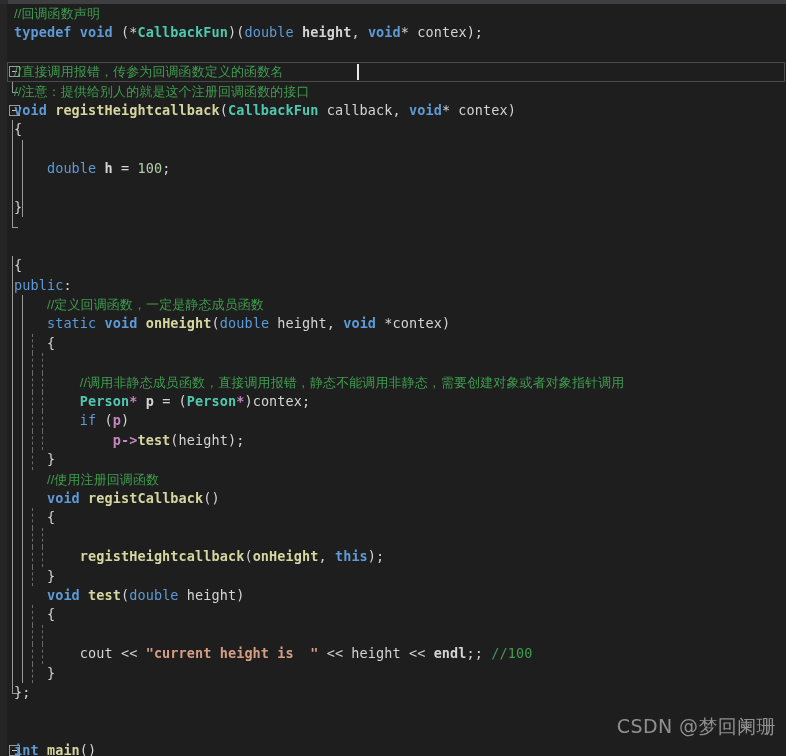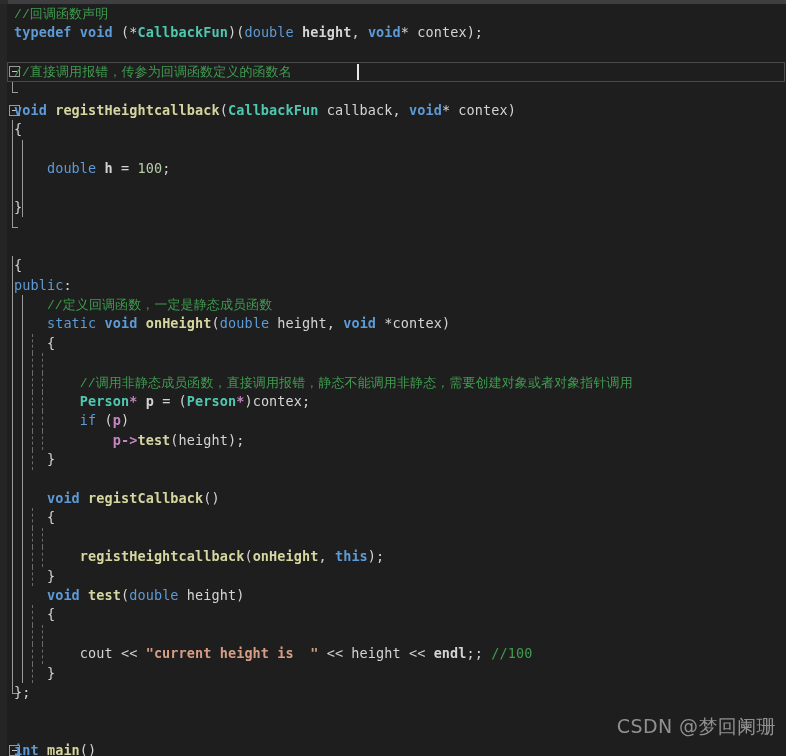--- a/index.html
+++ b/index.html
@@ -158,21 +158,21 @@
   .t-comment  { color: #3f9c4f; }
   .t-keyword  { color: #5d9ad6; }
   .t-type     { color: #4ec9b0; }
   .t-plain    { color: #d4d4d4; }
   .t-func     { color: #d6d6a0; }
   .t-num      { color: #b5cea8; }
   .t-string   { color: #d69d85; }
   .t-macro    { color: #c586c0; }
   .t-bold     { font-weight: bold; }
 
-  .cjk { font-family: Liberation Mono, monospace; font-size: 13px; text-align: right; }
+  .cjk { font-family: Liberation Sans, sans-serif; font-size: 13px; text-align: right; }
 
   
   .watermark {
     position: absolute;
     right: 10px;
     bottom: 16px;
     color: #9a9a9a;
     font-family: "DejaVu Sans", "Liberation Sans", sans-serif;
     font-size: 19px;
     letter-spacing: 0.4px;
@@ -186,40 +186,40 @@
 
   <div class="top-strip"></div>
   <div class="top-strip-left"></div>
   <div class="indicator-margin"></div>
 
   <div class="code-area" id="code-area">
       <div class="line" style="top: 0px; position: absolute; left: 0px; width: 786px;"><div class="gutter"></div><div class="code"><span class="t-comment cjk">//回调函数声明</span></div></div>
       <div class="line" style="top: 19.4px; position: absolute; left: 0px; width: 786px;"><div class="gutter"></div><div class="code"><span class="t-keyword t-bold">typedef</span><span class="t-plain"> </span><span class="t-keyword t-bold">void</span><span class="t-plain"> (*</span><span class="t-type t-bold">CallbackFun</span><span class="t-plain">)(</span><span class="t-keyword">double</span><span class="t-plain"> </span><span class="t-plain t-bold">height</span><span class="t-plain">, </span><span class="t-keyword t-bold">void</span><span class="t-plain">* </span><span class="t-plain">contex</span><span class="t-plain">);</span></div></div>
       <div class="line" style="top: 38.8px; position: absolute; left: 0px; width: 786px;"><div class="gutter"></div><div class="code"></div></div>
       <div class="line" style="top: 58.2px; position: absolute; left: 0px; width: 786px;"><div class="current-line"></div><div class="gutter"><div class="fold-box"></div></div><div class="code"><span class="t-comment cjk">//直接调用报错，传参为回调函数定义的函数名</span></div><div class="caret" style="left: 357px;"></div></div>
-      <div class="line" style="top: 77.6px; position: absolute; left: 0px; width: 786px;"><div class="gutter"></div><div class="vline foot" style="left: 12px;"></div></div>
+      <div class="line" style="top: 77.6px; position: absolute; left: 0px; width: 786px;"><div class="gutter"></div><div class="vline foot" style="left: 12px;"></div><div class="code"><span class="t-comment cjk">//注意：提供给别人的就是这个注册回调函数的接口</span></div></div>
       <div class="line" style="top: 97px; position: absolute; left: 0px; width: 786px;"><div class="gutter"><div class="fold-box"></div></div><div class="code"><span class="t-keyword t-bold">void</span><span class="t-plain"> </span><span class="t-func t-bold">registHeightcallback</span><span class="t-plain">(</span><span class="t-type t-bold">CallbackFun</span><span class="t-plain"> callback, </span><span class="t-keyword t-bold">void</span><span class="t-plain">* contex)</span></div></div>
       <div class="line" style="top: 116.4px; position: absolute; left: 0px; width: 786px;"><div class="gutter"></div><div class="vline" style="left: 12px;"></div><div class="code"><span class="t-plain">{</span></div></div>
       <div class="line" style="top: 135.8px; position: absolute; left: 0px; width: 786px;"><div class="gutter"></div><div class="vline" style="left: 12px;"></div><div class="vline" style="left: 22px;"></div><div class="code"></div></div>
       <div class="line" style="top: 155.2px; position: absolute; left: 0px; width: 786px;"><div class="gutter"></div><div class="vline" style="left: 12px;"></div><div class="vline" style="left: 22px;"></div><div class="code"><span class="t-plain">    </span><span class="t-keyword">double</span><span class="t-plain"> </span><span class="t-plain t-bold">h</span><span class="t-plain"> = </span><span class="t-num">100</span><span class="t-plain">;</span></div></div>
       <div class="line" style="top: 174.6px; position: absolute; left: 0px; width: 786px;"><div class="gutter"></div><div class="vline" style="left: 12px;"></div><div class="vline" style="left: 22px;"></div></div>
       <div class="line" style="top: 194px; position: absolute; left: 0px; width: 786px;"><div class="gutter"></div><div class="vline" style="left: 12px;"></div><div class="vline" style="left: 22px;"></div><div class="code"><span class="t-plain">}</span></div></div>
       <div class="line" style="top: 213.4px; position: absolute; left: 0px; width: 786px;"><div class="gutter"></div><div class="vline foot" style="left: 12px;"></div><div class="code"></div></div>
       <div class="line" style="top: 252.2px; position: absolute; left: 0px; width: 786px;"><div class="gutter"></div><div class="vline" style="left: 12px;"></div><div class="code"><span class="t-plain">{</span></div></div>
       <div class="line" style="top: 271.6px; position: absolute; left: 0px; width: 786px;"><div class="gutter"></div><div class="vline" style="left: 12px;"></div><div class="code"><span class="t-keyword">public</span><span class="t-plain">:</span></div></div>
       <div class="line" style="top: 291px; position: absolute; left: 0px; width: 786px;"><div class="gutter"></div><div class="vline" style="left: 12px;"></div><div class="vline" style="left: 22px;"></div><div class="code"><span class="t-plain">    </span><span class="t-comment cjk">//定义回调函数，一定是静态成员函数</span></div></div>
       <div class="line" style="top: 310.4px; position: absolute; left: 0px; width: 786px;"><div class="gutter"></div><div class="vline" style="left: 12px;"></div><div class="vline" style="left: 22px;"></div><div class="code"><span class="t-plain">    </span><span class="t-keyword">static</span><span class="t-plain"> </span><span class="t-keyword t-bold">void</span><span class="t-plain"> </span><span class="t-func t-bold">onHeight</span><span class="t-plain">(</span><span class="t-keyword">double</span><span class="t-plain"> height, </span><span class="t-keyword t-bold">void</span><span class="t-plain"> *contex)</span></div></div>
       <div class="line" style="top: 329.8px; position: absolute; left: 0px; width: 786px;"><div class="gutter"></div><div class="vline" style="left: 12px;"></div><div class="dguide" style="left: 32px;"></div><div class="vline" style="left: 22px;"></div><div class="code"><span class="t-plain">    {</span></div></div>
       <div class="line" style="top: 349.2px; position: absolute; left: 0px; width: 786px;"><div class="gutter"></div><div class="vline" style="left: 12px;"></div><div class="dguide" style="left: 32px;"></div><div class="dguide" style="left: 42px;"></div><div class="vline" style="left: 22px;"></div><div class="code"></div></div>
       <div class="line" style="top: 368.6px; position: absolute; left: 0px; width: 786px;"><div class="gutter"></div><div class="vline" style="left: 12px;"></div><div class="dguide" style="left: 32px;"></div><div class="dguide" style="left: 42px;"></div><div class="vline" style="left: 22px;"></div><div class="code"><span class="t-plain">        </span><span class="t-comment cjk">//调用非静态成员函数，直接调用报错，静态不能调用非静态，需要创建对象或者对象指针调用</span></div></div>
       <div class="line" style="top: 388px; position: absolute; left: 0px; width: 786px;"><div class="gutter"></div><div class="vline" style="left: 12px;"></div><div class="dguide" style="left: 32px;"></div><div class="dguide" style="left: 42px;"></div><div class="vline" style="left: 22px;"></div><div class="code"><span class="t-plain">        </span><span class="t-type t-bold">Person</span><span class="t-macro t-bold">*</span><span class="t-plain"> </span><span class="t-plain t-bold">p</span><span class="t-plain"> = (</span><span class="t-type t-bold">Person</span><span class="t-macro t-bold">*</span><span class="t-plain">)contex;</span></div></div>
       <div class="line" style="top: 407.4px; position: absolute; left: 0px; width: 786px;"><div class="gutter"></div><div class="vline" style="left: 12px;"></div><div class="dguide" style="left: 32px;"></div><div class="dguide" style="left: 42px;"></div><div class="vline" style="left: 22px;"></div><div class="code"><span class="t-plain">        </span><span class="t-keyword">if</span><span class="t-plain"> (</span><span class="t-macro t-bold">p</span><span class="t-plain">)</span></div></div>
       <div class="line" style="top: 426.8px; position: absolute; left: 0px; width: 786px;"><div class="gutter"></div><div class="vline" style="left: 12px;"></div><div class="dguide" style="left: 32px;"></div><div class="dguide" style="left: 42px;"></div><div class="vline" style="left: 22px;"></div><div class="code"><span class="t-plain">            </span><span class="t-macro t-bold">p-&gt;</span><span class="t-func t-bold">test</span><span class="t-plain">(height);</span></div></div>
       <div class="line" style="top: 446.2px; position: absolute; left: 0px; width: 786px;"><div class="gutter"></div><div class="vline" style="left: 12px;"></div><div class="dguide" style="left: 32px;"></div><div class="vline" style="left: 22px;"></div><div class="code"><span class="t-plain">    }</span></div></div>
-      <div class="line" style="top: 465.6px; position: absolute; left: 0px; width: 786px;"><div class="gutter"></div><div class="vline" style="left: 12px;"></div><div class="vline" style="left: 22px;"></div></div>
+      <div class="line" style="top: 465.6px; position: absolute; left: 0px; width: 786px;"><div class="gutter"></div><div class="vline" style="left: 12px;"></div><div class="vline" style="left: 22px;"></div><div class="code"><span class="t-plain">    </span><span class="t-comment cjk">//使用注册回调函数</span></div></div>
       <div class="line" style="top: 485px; position: absolute; left: 0px; width: 786px;"><div class="gutter"></div><div class="vline" style="left: 12px;"></div><div class="vline" style="left: 22px;"></div><div class="code"><span class="t-plain">    </span><span class="t-keyword t-bold">void</span><span class="t-plain"> </span><span class="t-func t-bold">registCallback</span><span class="t-plain">()</span></div></div>
       <div class="line" style="top: 504.4px; position: absolute; left: 0px; width: 786px;"><div class="gutter"></div><div class="vline" style="left: 12px;"></div><div class="dguide" style="left: 32px;"></div><div class="vline" style="left: 22px;"></div><div class="code"><span class="t-plain">    {</span></div></div>
       <div class="line" style="top: 523.8px; position: absolute; left: 0px; width: 786px;"><div class="gutter"></div><div class="vline" style="left: 12px;"></div><div class="dguide" style="left: 32px;"></div><div class="dguide" style="left: 42px;"></div><div class="vline" style="left: 22px;"></div><div class="code"></div></div>
       <div class="line" style="top: 543.2px; position: absolute; left: 0px; width: 786px;"><div class="gutter"></div><div class="vline" style="left: 12px;"></div><div class="dguide" style="left: 32px;"></div><div class="dguide" style="left: 42px;"></div><div class="vline" style="left: 22px;"></div><div class="code"><span class="t-plain">        </span><span class="t-func t-bold">registHeightcallback</span><span class="t-plain">(</span><span class="t-func t-bold">onHeight</span><span class="t-plain">, </span><span class="t-keyword t-bold">this</span><span class="t-plain">);</span></div></div>
       <div class="line" style="top: 562.6px; position: absolute; left: 0px; width: 786px;"><div class="gutter"></div><div class="vline" style="left: 12px;"></div><div class="dguide" style="left: 32px;"></div><div class="vline" style="left: 22px;"></div><div class="code"><span class="t-plain">    }</span></div></div>
       <div class="line" style="top: 582px; position: absolute; left: 0px; width: 786px;"><div class="gutter"></div><div class="vline" style="left: 12px;"></div><div class="vline" style="left: 22px;"></div><div class="code"><span class="t-plain">    </span><span class="t-keyword t-bold">void</span><span class="t-plain"> </span><span class="t-func t-bold">test</span><span class="t-plain">(</span><span class="t-keyword">double</span><span class="t-plain"> height)</span></div></div>
       <div class="line" style="top: 601.4px; position: absolute; left: 0px; width: 786px;"><div class="gutter"></div><div class="vline" style="left: 12px;"></div><div class="dguide" style="left: 32px;"></div><div class="vline" style="left: 22px;"></div><div class="code"><span class="t-plain">    {</span></div></div>
       <div class="line" style="top: 620.8px; position: absolute; left: 0px; width: 786px;"><div class="gutter"></div><div class="vline" style="left: 12px;"></div><div class="dguide" style="left: 32px;"></div><div class="dguide" style="left: 42px;"></div><div class="vline" style="left: 22px;"></div><div class="code"></div></div>
       <div class="line" style="top: 640.2px; position: absolute; left: 0px; width: 786px;"><div class="gutter"></div><div class="vline" style="left: 12px;"></div><div class="dguide" style="left: 32px;"></div><div class="dguide" style="left: 42px;"></div><div class="vline" style="left: 22px;"></div><div class="code"><span class="t-plain">        cout &lt;&lt; </span><span class="t-string t-bold">"current height is  "</span><span class="t-plain"> &lt;&lt; height &lt;&lt; </span><span class="t-plain t-bold">endl</span><span class="t-plain">;; </span><span class="t-comment">//100</span></div></div>
       <div class="line" style="top: 659.6px; position: absolute; left: 0px; width: 786px;"><div class="gutter"></div><div class="vline" style="left: 12px;"></div><div class="dguide" style="left: 32px;"></div><div class="vline" style="left: 22px;"></div><div class="code"><span class="t-plain">    }</span></div></div>

